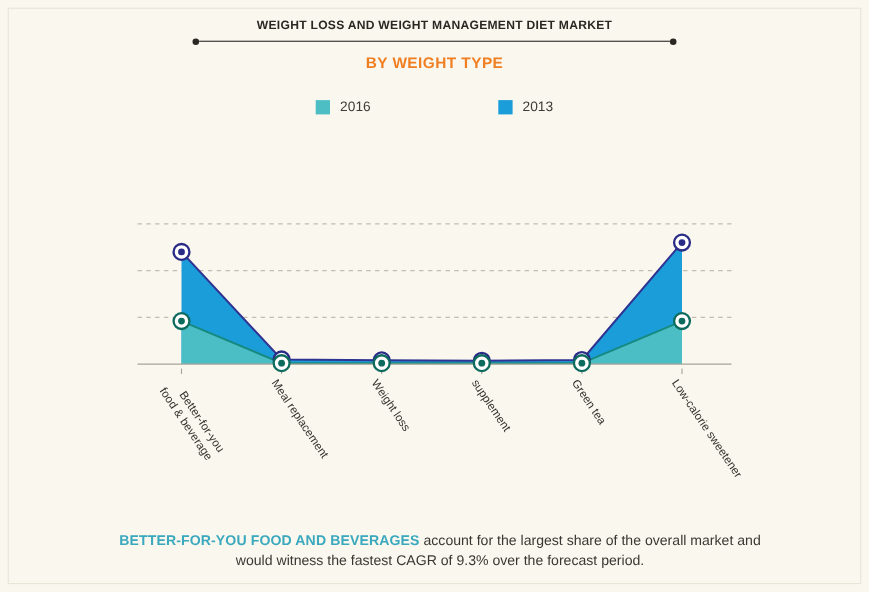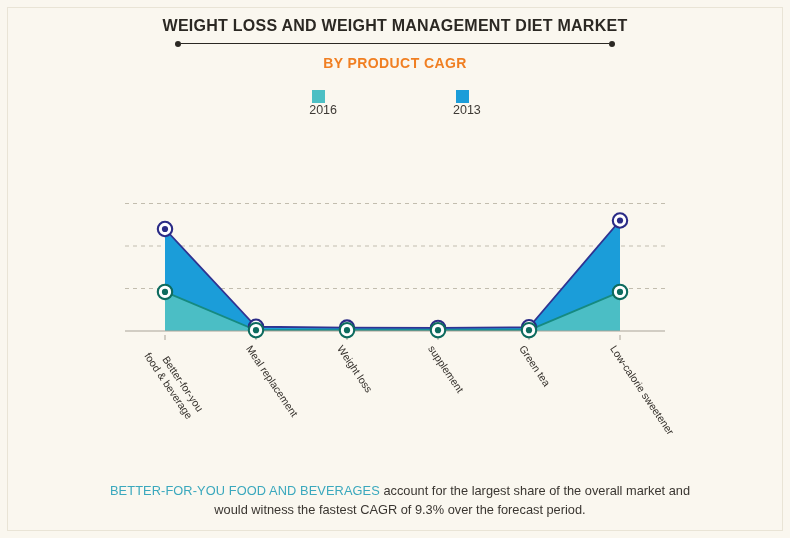--- a/index.html
+++ b/index.html
@@ -33,21 +33,21 @@
   
   .header {
     position: absolute;
     left: 0;
     top: 17px;
     width: 790px;
     text-align: center;
   }
 
   .title {
-    font-size: 16px;
+    font-size: 11px;
     font-weight: bold;
     letter-spacing: 0.25px;
     color: #2b2823;
     white-space: nowrap;
   }
 
   .title-rule {
     position: relative;
     width: 440px;
     height: 9px;
@@ -87,21 +87,20 @@
     top: 90px;
     width: 790px;
     display: flex;
     justify-content: center;
     align-items: center;
   }
   .legend-item {
     display: flex;
     align-items: center;
     margin: 0 58px;
-    flex-direction: column;
   }
   .legend-swatch {
     width: 13px;
     height: 13px;
     margin-right: 9px;
   }
   .legend-label {
     font-size: 12.5px;
     color: #3e3a35;
   }
@@ -142,39 +141,39 @@
     left: 95px;
     top: 481px;
     width: 610px;
     text-align: center;
     font-size: 12.8px;
     line-height: 19px;
     color: #3a3631;
   }
   .footer b {
     color: #3aa8bd;
-    font-weight: normal;
+    font-weight: bold;
     letter-spacing: 0.1px;
   }
 </style>
 </head>
 <body>
 
 <div id="infographic">
 
   <div class="frame"></div>
 
   <div class="header">
     <div class="title">WEIGHT LOSS AND WEIGHT MANAGEMENT DIET MARKET</div>
     <div class="title-rule">
       <div class="dot left"></div>
       <div class="bar"></div>
       <div class="dot right"></div>
     </div>
-    <div class="subtitle">BY PRODUCT CAGR</div>
+    <div class="subtitle">BY WEIGHT TYPE</div>
   </div>
 
   <div class="legend">
     <div class="legend-item">
       <span class="legend-swatch" style="background:#4dbfc4"></span>
       <span class="legend-label">2016</span>
     </div>
     <div class="legend-item">
       <span class="legend-swatch" style="background:#1b9dd9"></span>
       <span class="legend-label">2013</span>

